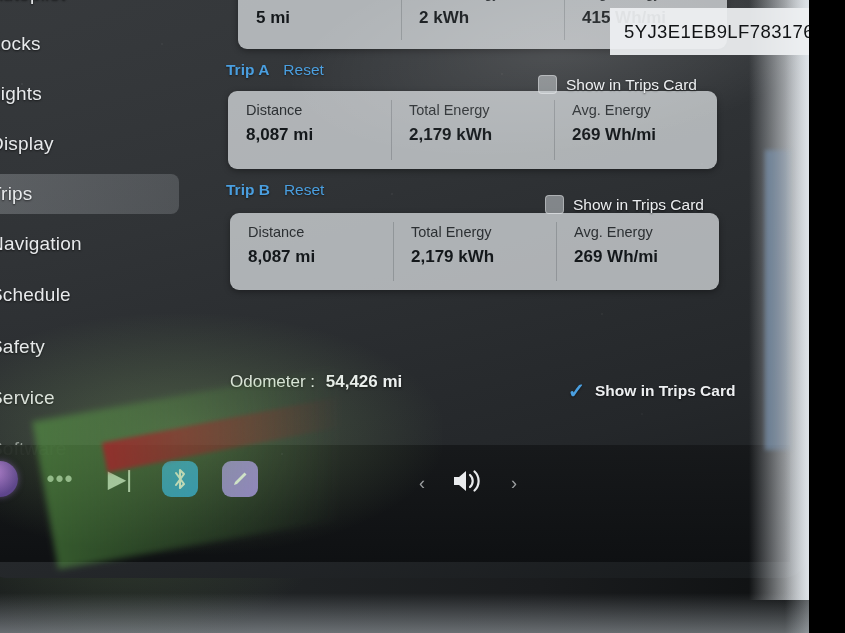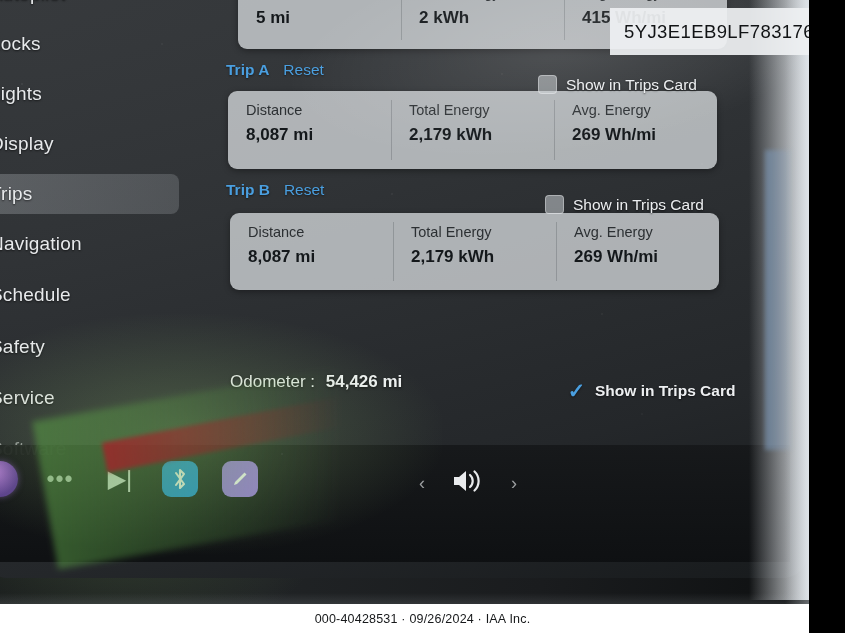--- a/index.html
+++ b/index.html
@@ -499,16 +499,13 @@
   </div>
 
   <div class="car-body"></div>
   <div class="car-body2"></div>
   <div class="bezel-glow"></div>
 
   <div class="vin-box">
     <span>5YJ3E1EB9LF783176</span>
   </div>
 
-  <div class="footer">
-    <span>000-40428531 · 09/26/2024 · IAA Inc.</span>
-  </div>
 </div>
 
 </body></html>

